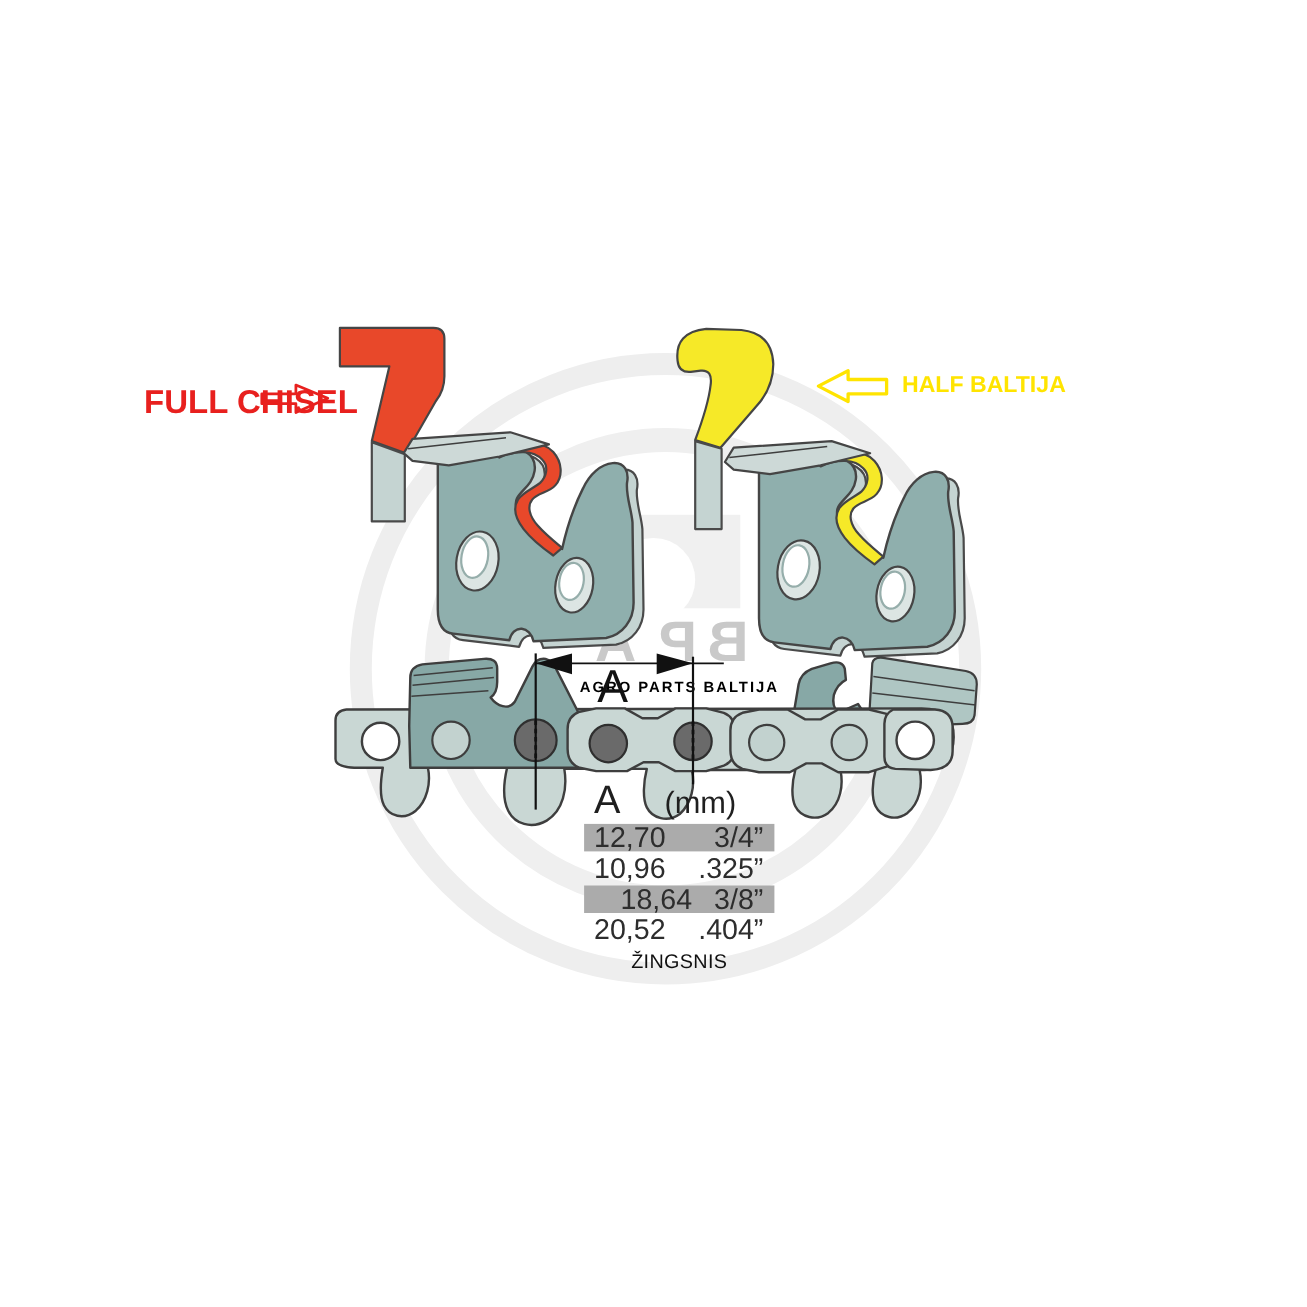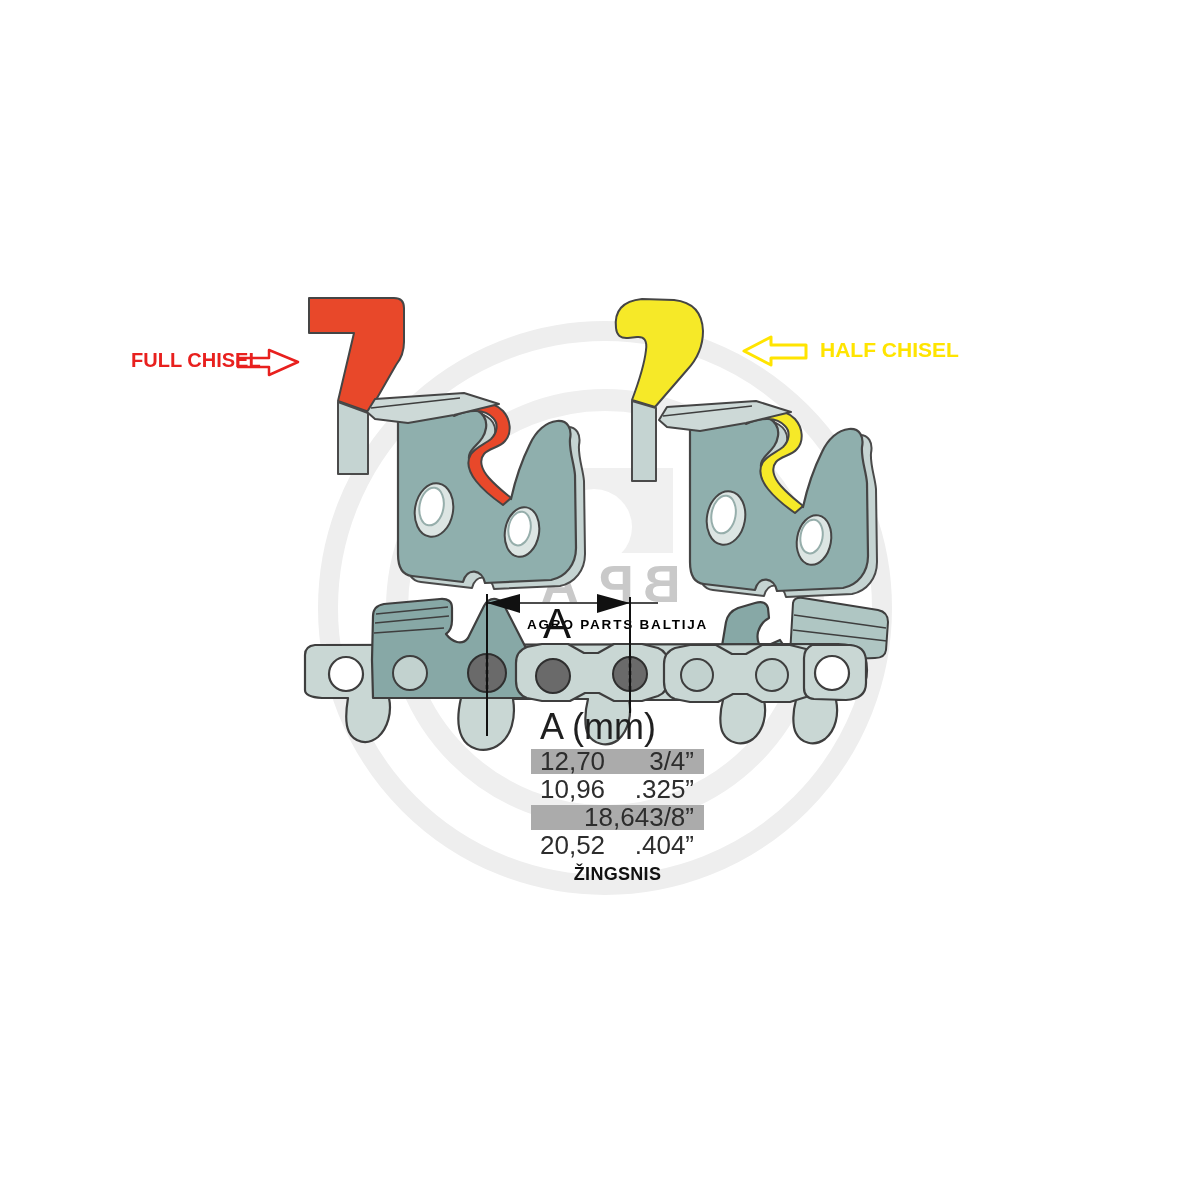--- a/index.html
+++ b/index.html
@@ -5,34 +5,34 @@
   html,body{margin:0;padding:0;background:#ffffff;}
   #stage{position:relative;width:1188px;height:1188px;background:#ffffff;overflow:hidden;
          font-family:"Liberation Sans", sans-serif;}
   #stage svg{position:absolute;left:0;top:0;z-index:2;}
   .abs{position:absolute;white-space:nowrap;}
   
   .wm-apb{left:541px;top:554px;z-index:1;font-size:52px;font-weight:700;color:#c9c9c9;letter-spacing:10px;}
   .wm-apb .flip{display:inline-block;transform:scaleX(-1);}
   .wm-sub{left:527px;top:617px;z-index:1;font-size:13.5px;font-weight:700;letter-spacing:1.8px;color:#000000;}
   
-  .lbl-full{left:131px;top:349px;z-index:3;font-size:20px;font-weight:700;color:#e8201e;}
+  .lbl-full{left:131px;top:349px;z-index:3;font-size:30px;font-weight:700;color:#e8201e;}
   .lbl-half{left:820px;top:338px;z-index:3;font-size:21px;font-weight:700;color:#ffe400;}
   
   .dim-a{left:543px;top:600px;z-index:3;font-size:42px;color:#111;}
   
   .tbl-header{left:540px;top:706px;z-index:3;display:flex;align-items:baseline;gap:8px;color:#1f1f1f;}
   .tbl-header .big-a{font-size:36px;}
-  .tbl-header .unit{font-size:36px;}
+  .tbl-header .unit{font-size:28px;margin-left:32px;}
   .tbl-row{left:531px;width:173px;height:25px;z-index:3;display:flex;justify-content:space-between;
-           align-items:center;box-sizing:border-box;padding:0 10px 0 9px;font-size:26px;color:#2d2d2d;line-height:25px;}
+           align-items:center;box-sizing:border-box;padding:0 10px 0 9px;font-size:26px;color:#2d2d2d;line-height:25px;gap:20px;}
   .tbl-row.hl{background:#ababab;}
   .row0{top:749px;} .row1{top:777px;} .row2{top:805px;justify-content:flex-end;} .row3{top:833px;}
   .pitch-caption{left:531px;top:864px;width:173px;z-index:3;text-align:center;
-                 font-size:18px;font-weight:700;letter-spacing:.3px;color:#111;}
+                 font-size:18px;font-weight:400;letter-spacing:.3px;color:#111;}
   .body-teal{fill:#8fafad;stroke:#454545;stroke-width:2.2;stroke-linejoin:round;}
   .side-lt{fill:#c5d4d2;stroke:#4a4a4a;stroke-width:2;stroke-linejoin:round;}
   .plate-lt{fill:#cdd9d7;stroke:#454545;stroke-width:2;stroke-linejoin:round;}
   .crest-red{fill:#e8482a;stroke:#454545;stroke-width:2;stroke-linejoin:round;}
   .crest-yel{fill:#f6e928;stroke:#454545;stroke-width:2;stroke-linejoin:round;}
   .strap{fill:#c9d7d4;stroke:#3e3e3e;stroke-width:2.2;stroke-linejoin:round;}
   .dark-link{fill:#87a8a6;stroke:#3e3e3e;stroke-width:2.2;stroke-linejoin:round;}
   .lt-plate2{fill:#afc6c3;stroke:#3e3e3e;stroke-width:2;stroke-linejoin:round;}
   .rivet-dark{fill:#6a6a6a;stroke:#2f2f2f;stroke-width:2;}
   .boss-lt{fill:#c2d2cf;stroke:#3e3e3e;stroke-width:2;}
@@ -135,21 +135,21 @@
       <line x1="630" y1="597" x2="630" y2="713" stroke="#111" stroke-width="2"></line>
       <line x1="487" y1="655" x2="487" y2="692" stroke="#111" stroke-width="2.5" stroke-dasharray="4 3.5"></line>
       <line x1="630" y1="656" x2="630" y2="693" stroke="#111" stroke-width="2.5" stroke-dasharray="4 3.5"></line>
       <line x1="487" y1="603" x2="658" y2="603" stroke="#111" stroke-width="1.5"></line>
       <path d="M487,603 L520,594 L520,613 Z" fill="#111"></path>
       <path d="M630,603 L597,594 L597,613 Z" fill="#111"></path>
     </g>
   </svg>
 
   <div class="abs lbl-full">FULL CHISEL</div>
-  <div class="abs lbl-half">HALF CHISEL</div>
+  <div class="abs lbl-half">HALF BALTIJA</div>
   <div class="abs dim-a">A</div>
 
   <div class="abs tbl-header">
     <span class="big-a">A</span>
     <span class="unit">(mm)</span>
   </div>
 
   <div class="abs tbl-row hl row0">
     <span>12,70</span>
     <span>3/4”</span>

